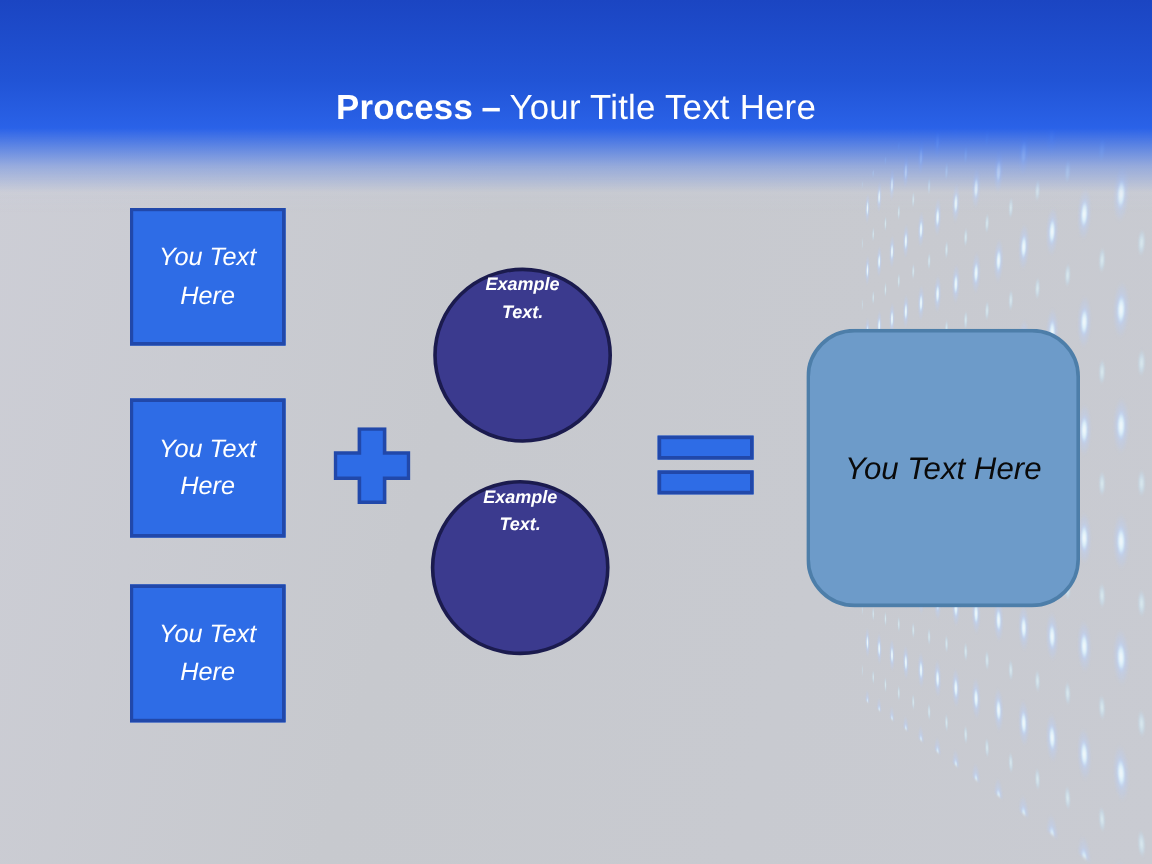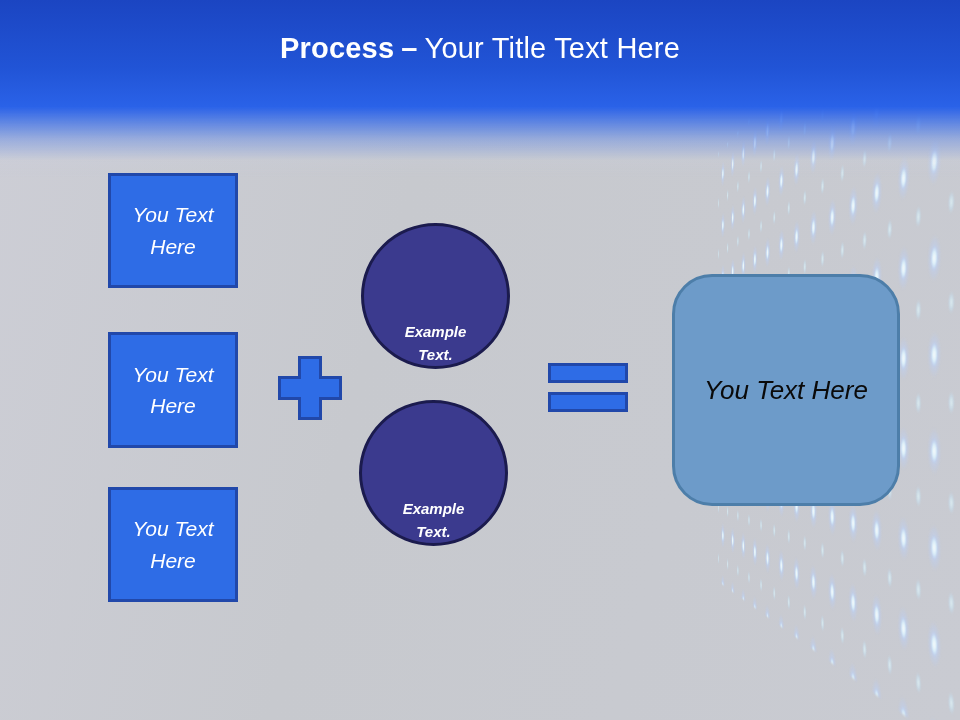--- a/index.html
+++ b/index.html
@@ -31,21 +31,21 @@
     opacity:.92;
   }
   
   .header{
     position:absolute; left:0; top:0; width:100%; height:178px; z-index:2;
     background:linear-gradient(180deg,
       var(--header-top) 0%, #2154d6 38%, var(--header-mid) 60%,
       rgba(110,145,228,.55) 78%, rgba(200,206,224,.18) 90%, rgba(200,206,224,0) 100%);
   }
   .title{
-    margin:0; padding-top:32px; text-align:center;
+    margin:0; padding-top:74px; text-align:center;
     font-size:29px; font-weight:400; color:var(--title-color); letter-spacing:.2px;
   }
   .title .t-bold{font-weight:700;}
   .title .t-sep{font-weight:700; margin:0 7px;}
   
   .shape{position:absolute; z-index:3; box-sizing:border-box;font-style:italic;}
   .input-box{
     left:108px; width:130px; height:115px;
     background:var(--shape-fill); border:3px solid var(--shape-border);
     display:flex; align-items:center; justify-content:center; text-align:center;
@@ -54,21 +54,21 @@
   .input-box.b1{top:173px;} .input-box.b2{top:332px;height:116px;} .input-box.b3{top:487px;}
   .plus-wrap{left:278px; top:356px; width:64px; height:64px;}
   .equals-wrap{left:548px; top:363px; width:80px; height:49px; display:flex; flex-direction:column; justify-content:space-between;}
   .equals-bar{
     width:80px; height:20px; box-sizing:border-box;
     background:var(--shape-fill); border:3px solid var(--shape-border);
   }
   .example-circle{
     width:149px; height:146px; border-radius:50%;
     background:var(--circle-fill); border:3px solid var(--circle-border);
-    display:flex; align-items:flex-end; justify-content:center; text-align:center;
+    display:flex; align-items:flex-start; justify-content:center; text-align:center;
     color:#fff; font-size:15px; font-weight:700; font-style:italic; line-height:1.55;
   }
   .example-circle .circle-label{width:92px; display:block;}
   .example-circle.c1{left:361px; top:223px;}
   .example-circle.c2{left:359px; top:400px;}
   .result-box{
     left:672px; top:274px; width:228px; height:232px; border-radius:40px;
     background:var(--result-fill); border:3px solid var(--result-border);
     display:flex; align-items:center; justify-content:center; text-align:center;
     color:var(--result-text-color); font-size:26px;

